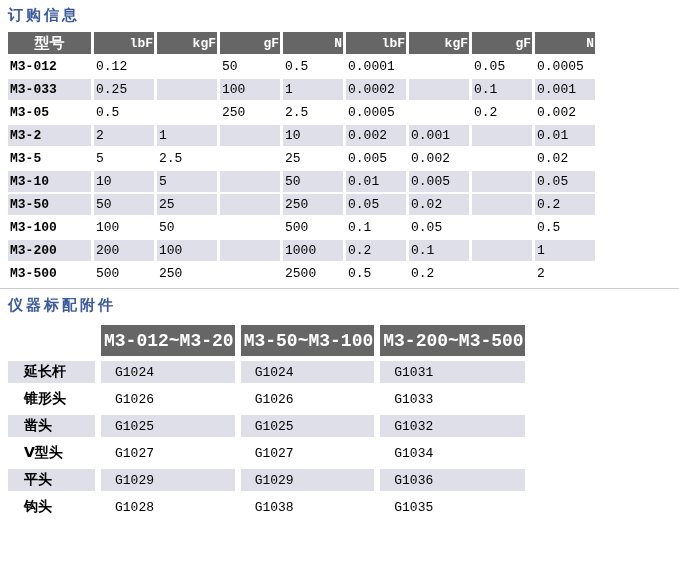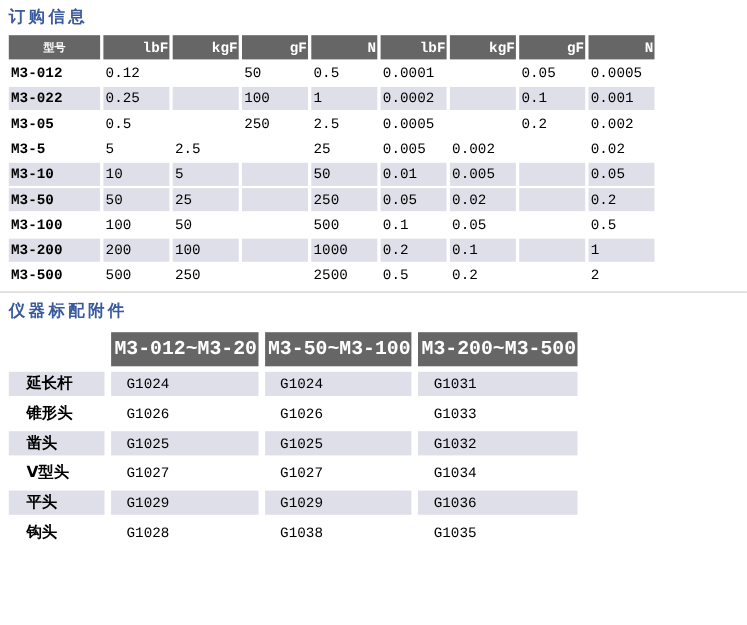--- a/index.html
+++ b/index.html
@@ -11,21 +11,21 @@
   }
   table{border-collapse:separate;table-layout:fixed;}
   td,th{overflow:hidden;white-space:nowrap;vertical-align:middle;}
   .g{background:#666666;color:#ffffff;font-weight:bold;text-align:center;
      font-family:"Liberation Mono","DejaVu Sans Mono",monospace;}
   .nobg{background:#ffffff;}
   
   .t1{border-spacing:3px 2px;margin-left:-3px;}
   .t1 th{height:20px;font-size:13px;}
   .t1 td{height:19px;font-size:13px;}
-  .t1 .model-h{font-family:Liberation Mono, monospace;font-size:10px;width:80px;}
+  .t1 .model-h{font-family:Liberation Mono, monospace;font-size:15px;width:80px;}
   .t1 .u{width:57px;text-align:right;}
   .t1 .model{font-weight:bold;text-align:left;padding-left:2px;width:80px;
      font-family:"Liberation Mono","DejaVu Sans Mono",monospace;}
   .t1 .val{text-align:left;padding-left:2px;width:57px;
      font-family:"Liberation Mono","DejaVu Sans Mono",monospace;}
   .t1 tr.shade td{background:#dfdfe9;}
   
   .rule{height:1px;background:#cccccc;width:679px;margin:2px 0 7px -8px;}
   
   .t2{border-spacing:6px 5px;margin-left:-6px;}
@@ -65,40 +65,51 @@
           <td class="val">0.12</td>
           <td class="val"></td>
           <td class="val">50</td>
           <td class="val">0.5</td>
           <td class="val">0.0001</td>
           <td class="val"></td>
           <td class="val">0.05</td>
           <td class="val">0.0005</td>
         </tr>
         <tr class="shade">
-          <td class="model">M3-022</td>
+          <td class="model">M3-033</td>
           <td class="val">0.25</td>
           <td class="val"></td>
           <td class="val">100</td>
           <td class="val">1</td>
           <td class="val">0.0002</td>
           <td class="val"></td>
           <td class="val">0.1</td>
           <td class="val">0.001</td>
         </tr>
         <tr>
           <td class="model">M3-05</td>
           <td class="val">0.5</td>
           <td class="val"></td>
           <td class="val">250</td>
           <td class="val">2.5</td>
           <td class="val">0.0005</td>
           <td class="val"></td>
           <td class="val">0.2</td>
           <td class="val">0.002</td>
+        </tr>
+        <tr class="shade">
+          <td class="model">M3-2</td>
+          <td class="val">2</td>
+          <td class="val">1</td>
+          <td class="val"></td>
+          <td class="val">10</td>
+          <td class="val">0.002</td>
+          <td class="val">0.001</td>
+          <td class="val"></td>
+          <td class="val">0.01</td>
         </tr>
         <tr>
           <td class="model">M3-5</td>
           <td class="val">5</td>
           <td class="val">2.5</td>
           <td class="val"></td>
           <td class="val">25</td>
           <td class="val">0.005</td>
           <td class="val">0.002</td>
           <td class="val"></td>

